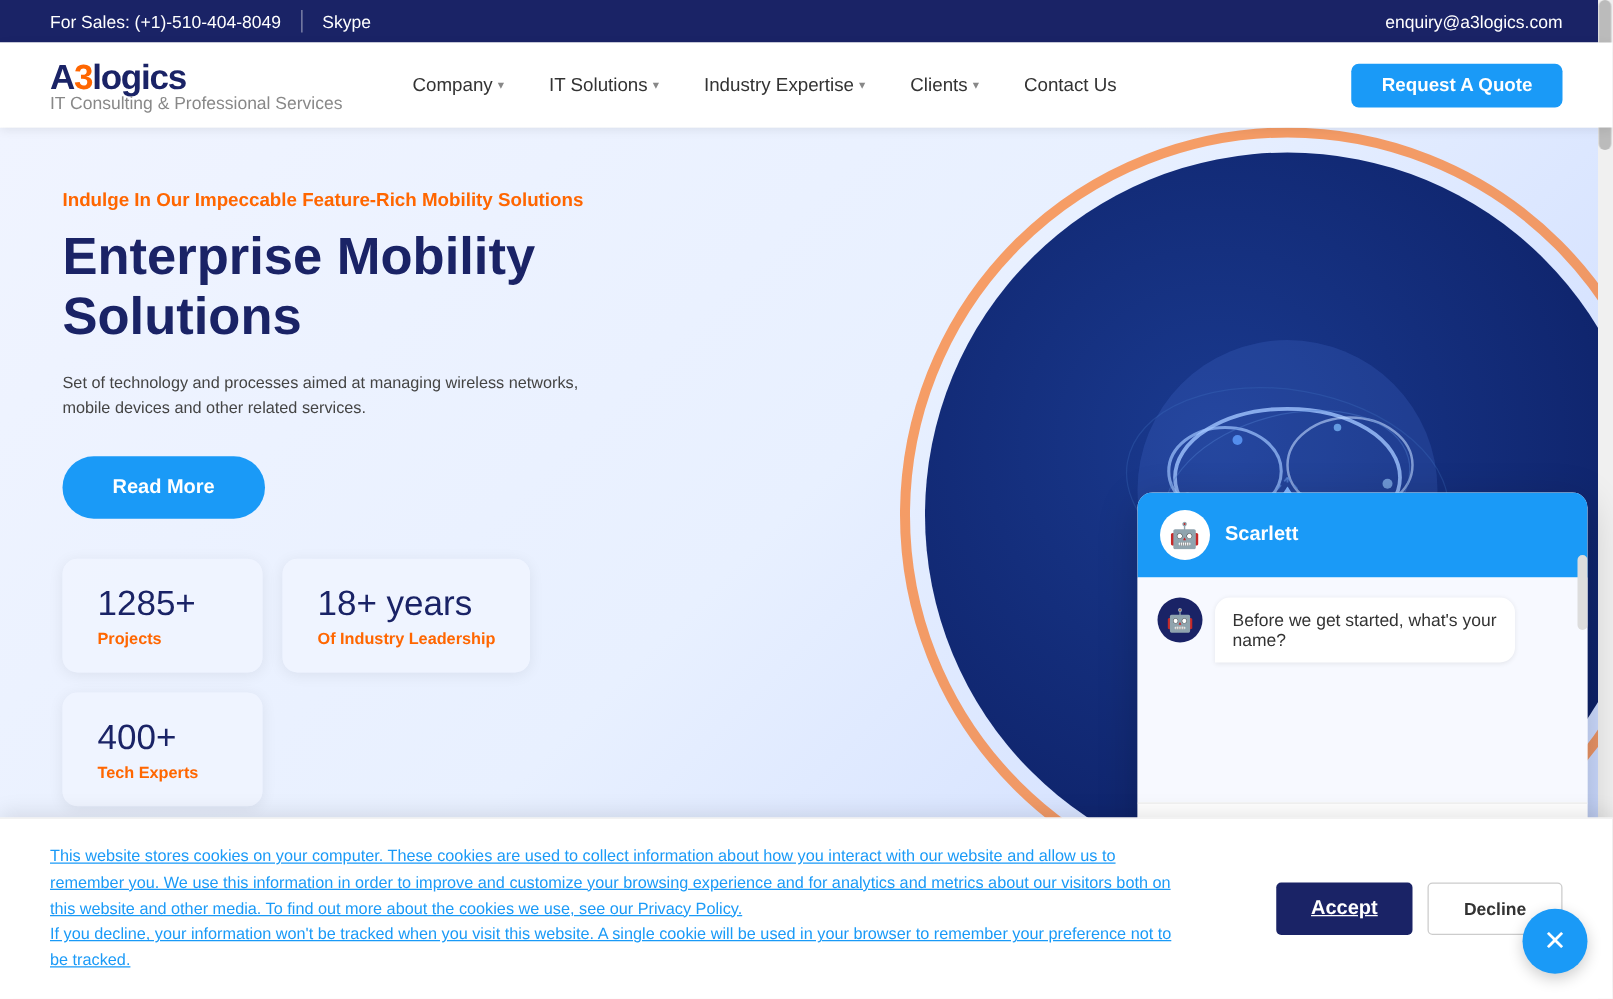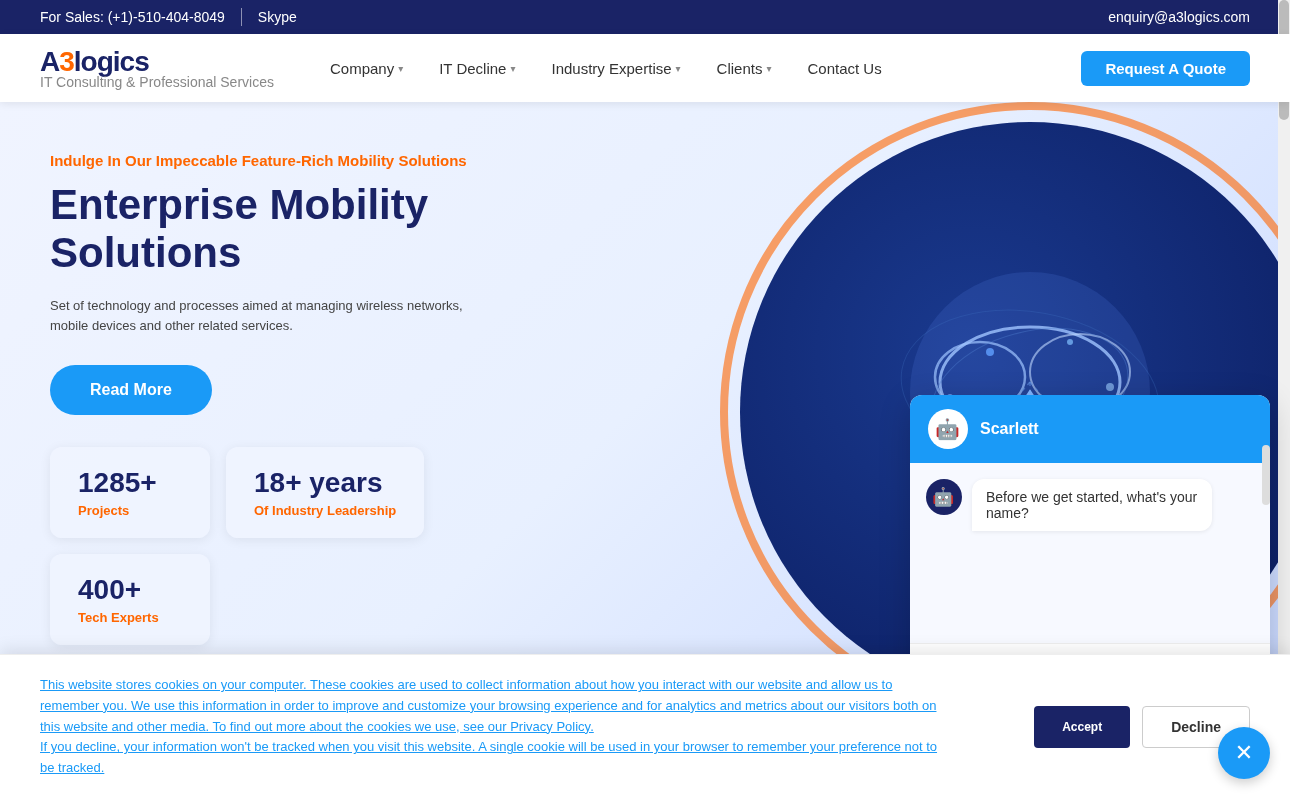--- a/index.html
+++ b/index.html
@@ -82,21 +82,21 @@
 
     
     .stats { display: flex; flex-wrap: wrap; gap: 16px; margin-top: 32px; }
     .stat-box {
       background: rgba(240,244,255,0.9);
       border-radius: 12px;
       padding: 20px 28px;
       min-width: 160px;
       box-shadow: 0 2px 12px rgba(0,0,0,0.07);
     }
-    .stat-number { font-size: 28px; font-weight: 700; color: #1a2366; }
+    .stat-number { font-size: 28px; font-weight: 400; color: #1a2366; }
     .stat-label { font-size: 13px; color: #ff6600; font-weight: 600; margin-top: 4px; }
 
     
     .hero-image-area {
       position: absolute;
       right: 0; top: 0; bottom: 0;
       width: 640px;
       overflow: hidden;
     }
     .hero-circle {
@@ -207,21 +207,21 @@
       gap: 24px;
       z-index: 200;
       box-shadow: 0 -4px 16px rgba(0,0,0,0.1);
     }
     .cookie-text { font-size: 13px; color: #444; max-width: 900px; line-height: 1.6; }
     .cookie-text span { color: #1a9af7; cursor: pointer; text-decoration: underline; }
     .cookie-buttons { display: flex; gap: 12px; flex-shrink: 0; }
     .btn-accept {
       background: #1a2366; color: white;
       border: none; padding: 12px 28px; border-radius: 4px;
-      font-size: 12px; font-weight: 600; cursor: pointer;
+      font-size: 16px; font-weight: 600; cursor: pointer; text-decoration: underline;
     }
     .btn-decline {
       background: white; color: #333;
       border: 1px solid #ccc; padding: 12px 28px; border-radius: 4px;
       font-size: 14px; font-weight: 600; cursor: pointer;
     }
 
     
     .chat-close-btn {
       position: fixed;
@@ -267,21 +267,21 @@
       A<span style="color:#ff6600;">3</span>logics
     </div>
     <div class="logo-sub">IT Consulting &amp; Professional Services</div>
   </div>
   <div class="nav-items">
     <div class="nav-item">
       <span>Company</span>
       <span class="nav-chevron">▾</span>
     </div>
     <div class="nav-item">
-      <span>IT Decline</span>
+      <span>IT Solutions</span>
       <span class="nav-chevron">▾</span>
     </div>
     <div class="nav-item">
       <span>Industry Expertise</span>
       <span class="nav-chevron">▾</span>
     </div>
     <div class="nav-item">
       <span>Clients</span>
       <span class="nav-chevron">▾</span>
     </div>

